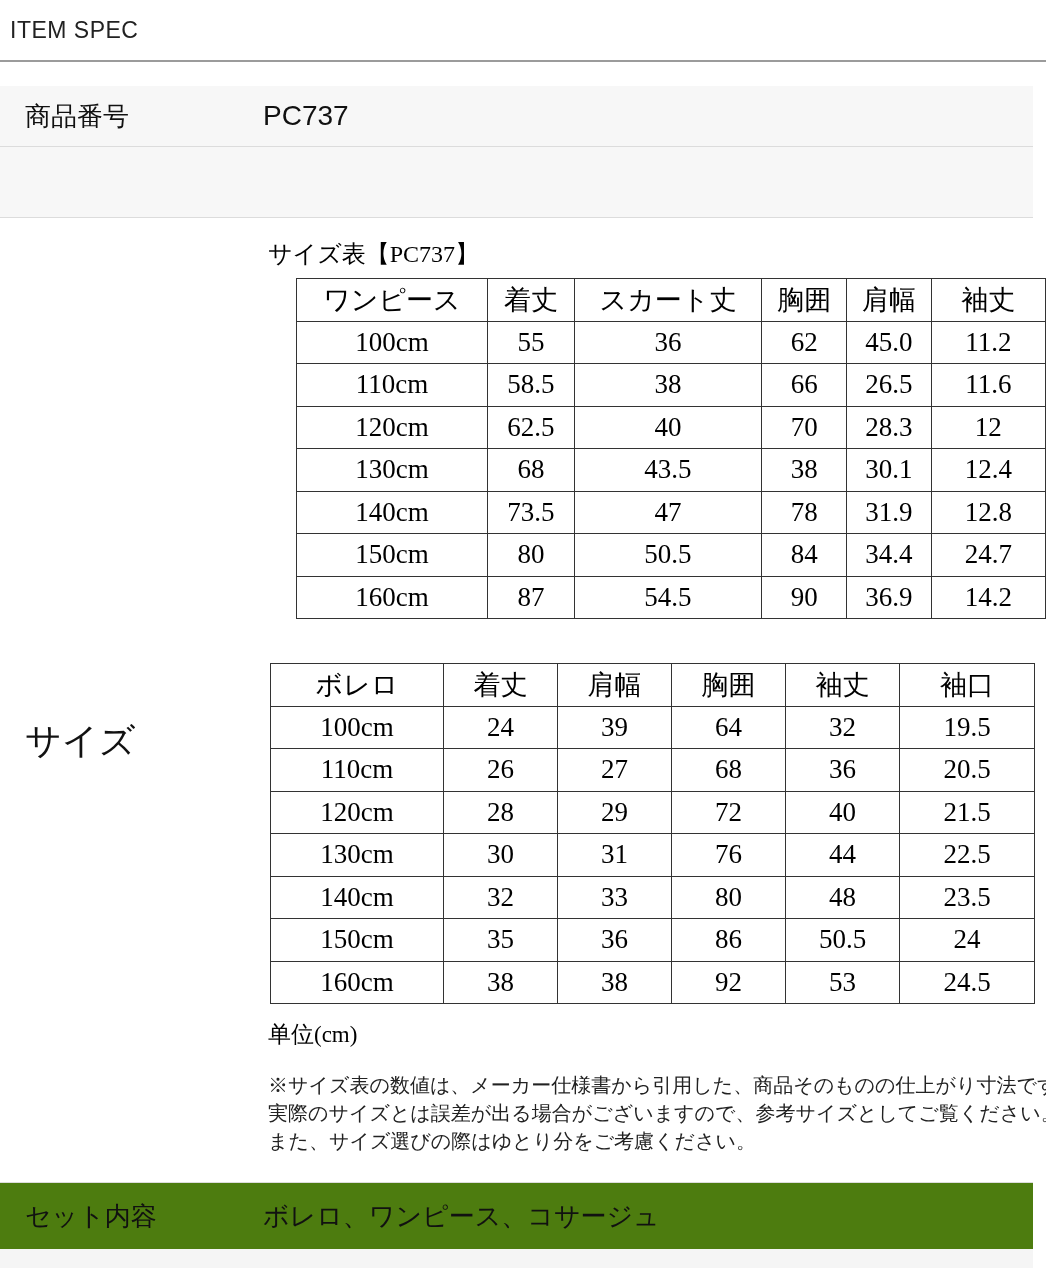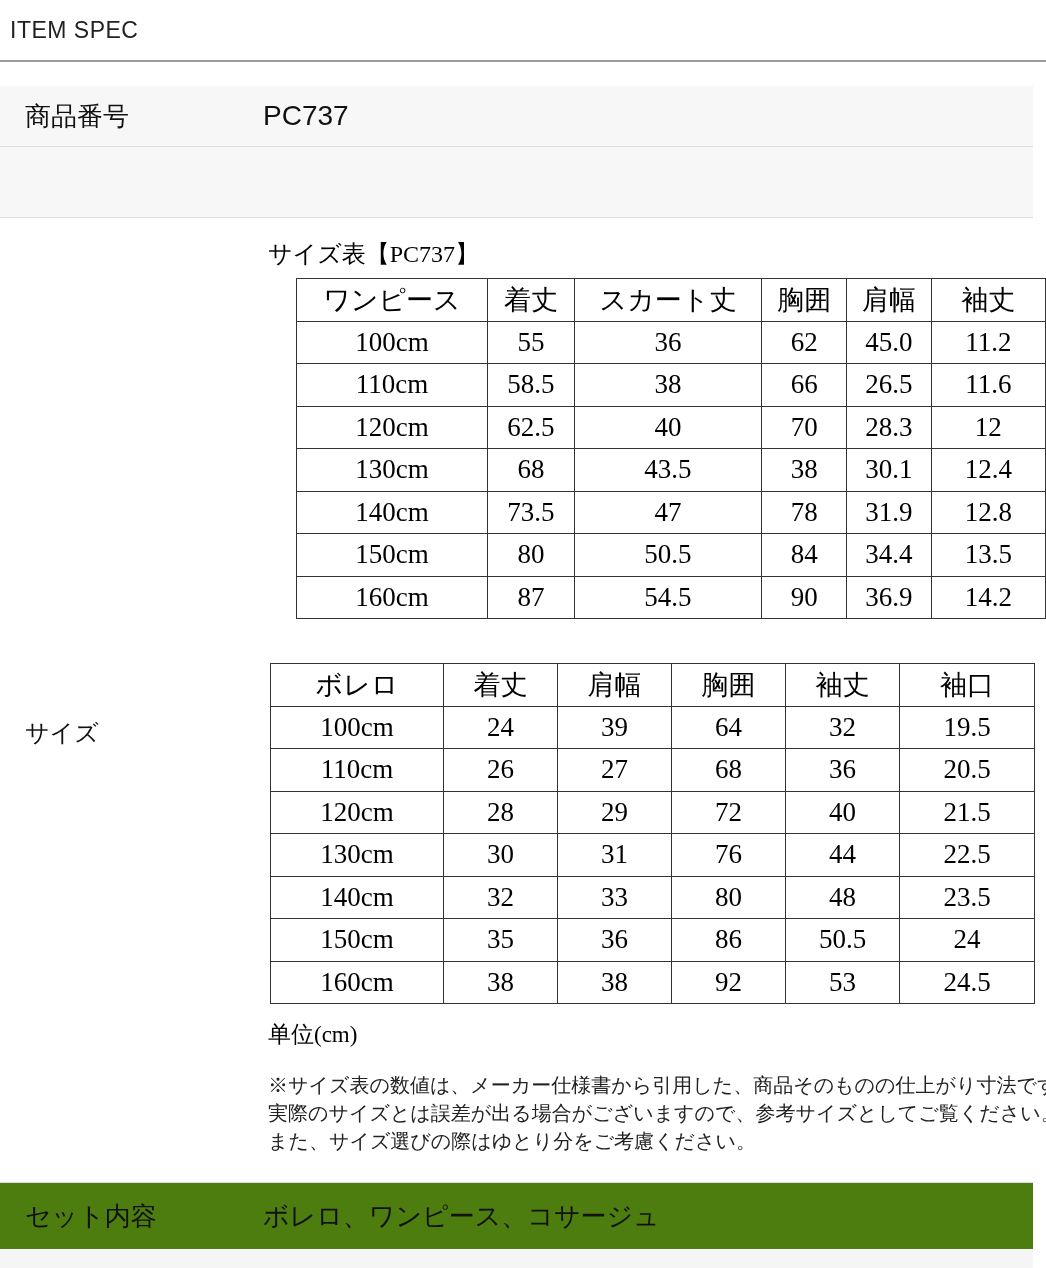--- a/index.html
+++ b/index.html
@@ -34,21 +34,21 @@
 
   .spec-label {
     flex: 0 0 263px; padding-left: 25px;
     font-size: 26px; color: #111;
   }
   .spec-value { font-size: 26px; color: #111; }
   .spec-value.code { font-size: 28px; }
 
   .size-label {
     left: 25px; top: 717px;
-    font-size: 24px; color: #111;
+    font-size: 36px; color: #111;
   }
 
   .table-title {
     left: 268px; top: 238px;
     font-family: "Liberation Serif", "DejaVu Serif", serif;
     font-size: 24px; color: #000;
   }
 
   table.size-table {
     position: absolute; left: 270px;
@@ -166,21 +166,21 @@
         <td>78</td>
         <td>31.9</td>
         <td>12.8</td>
       </tr>
       <tr>
         <td>150cm</td>
         <td>80</td>
         <td>50.5</td>
         <td>84</td>
         <td>34.4</td>
-        <td>13.5</td>
+        <td>24.7</td>
       </tr>
       <tr>
         <td>160cm</td>
         <td>87</td>
         <td>54.5</td>
         <td>90</td>
         <td>36.9</td>
         <td>14.2</td>
       </tr>
     </tbody>

